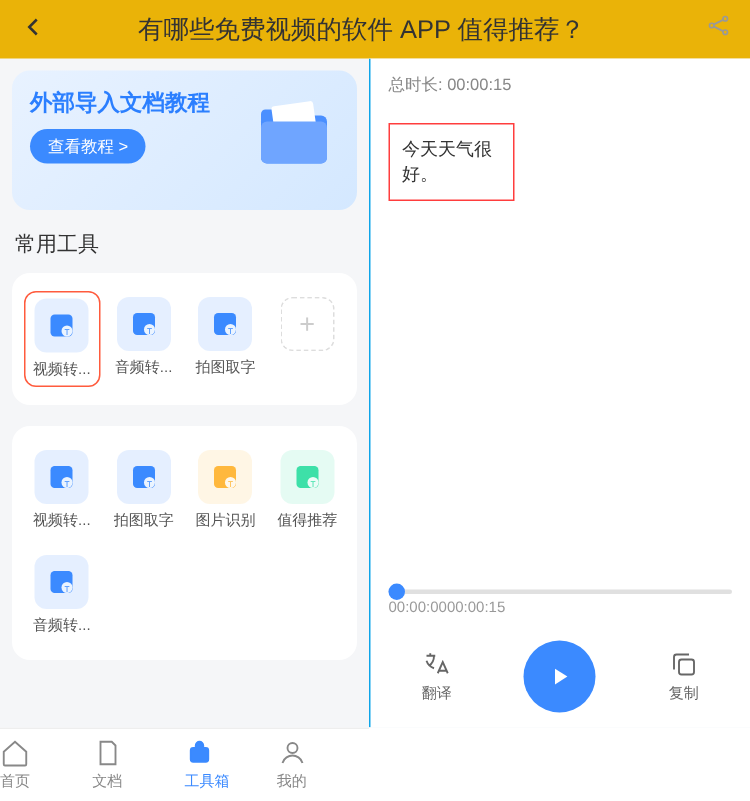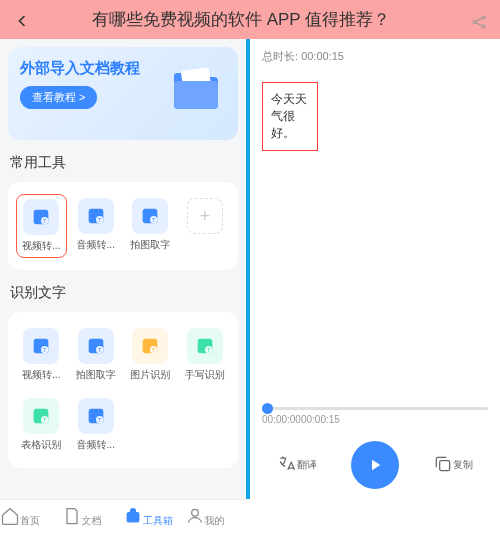--- a/index.html
+++ b/index.html
@@ -1,51 +1,51 @@
 <!DOCTYPE html>
 <html><head>
 <meta charset="utf-8">
 <style>
 *{margin:0;padding:0;box-sizing:border-box;font-family:-apple-system,sans-serif}
 body{width:500px;height:534px;background:#f5f6f8;display:flex;flex-direction:column;overflow:hidden}
-.header{padding:8px 12px;display:flex;align-items:flex-end;background:#fca5a5}
+.header{padding:8px 12px;display:flex;align-items:flex-start;background:#eab308}
 .back{width:20px;height:20px;margin-right:8px}
 .title{flex:1;text-align:center;font-size:17px;font-weight:500;color:#333;margin-right:28px}
 .share{width:18px;height:18px;color:#999}
 .main{flex:1;display:flex;overflow:hidden}
 .left{width:246px;padding:8px;overflow-y:auto}
-.right{flex:1;background:#fff;display:flex;flex-direction:column;border-left:4px solid #0ea5e9}
+.right{flex:1;background:#fff;display:flex;flex-direction:column;border-left:1px solid #0ea5e9}
 .banner{background:linear-gradient(135deg,#e8f2ff,#d4e8ff);border-radius:12px;padding:12px;position:relative;height:93px;overflow:hidden}
 .banner-title{color:#2b7fff;font-size:15px;font-weight:600;margin-bottom:8px}
 .banner-btn{background:#3b8aff;color:#fff;border:none;border-radius:14px;padding:4px 12px;font-size:11px}
 .folder{position:absolute;right:12px;top:12px;width:60px;height:60px}
 .section{margin-top:14px}
 .sec-title{font-size:14px;font-weight:400;color:#333;margin-bottom:10px;padding-left:2px}
 .grid{background:#fff;border-radius:12px;padding:12px 8px;display:grid;grid-template-columns:repeat(4,1fr);gap:8px 4px}
 .tool{display:flex;flex-direction:column;align-items:center;cursor:pointer;padding:4px;border-radius:8px}
 .tool.sel{border:1.5px solid #ff5b3d}
 .ticon{width:36px;height:36px;border-radius:8px;display:flex;align-items:center;justify-content:center;margin-bottom:4px}
 .ticon svg{width:22px;height:22px}
 .tlabel{font-size:10px;color:#555;white-space:nowrap;overflow:hidden;text-overflow:ellipsis;max-width:48px}
 .add{width:36px;height:36px;border:1px dashed #ddd;border-radius:8px;display:flex;align-items:center;justify-content:center;color:#ccc;font-size:18px}
 .r-head{padding:10px 12px;display:flex;align-items:center;justify-content:space-between}
 .dur{font-size:11px;color:#888}
 .view-btn{background:#eef3ff;color:#5b8def;border:none;border-radius:4px;padding:5px 10px;font-size:11px}
 .text-area{flex:1;padding:8px 12px;position:relative}
-.text-box{border:1.5px solid #ff3d3d;padding:8px;font-size:12px;color:#333;width:56px}
+.text-box{border:1.5px solid #ff3d3d;padding:8px;font-size:12px;color:#333;width:84px}
 .slider{padding:6px 12px}
 .track{height:3px;background:#e0e0e0;border-radius:2px;position:relative}
 .thumb{position:absolute;left:0;top:-4px;width:11px;height:11px;background:#3b8aff;border-radius:50%}
 .times{display:flex;justify-content:flex-start;font-size:10px;color:#999;margin-top:4px}
 .r-bottom{display:flex;align-items:center;justify-content:space-around;padding:10px}
-.ract{display:flex;flex-direction:row;align-items:center;color:#666;font-size:10px}
+.ract{display:flex;flex-direction:column;color:#666;font-size:10px}
 .ract svg{width:20px;height:20px;margin-bottom:2px}
 .play{width:48px;height:48px;background:#3b8aff;border-radius:50%;display:flex;align-items:center;justify-content:center}
 .tabbar{background:#fff;display:flex;border-top:1px solid #eee;padding:6px 0;width:246px}
-.tab{flex:1;display:flex;flex-direction:row;align-items:flex-end;font-size:10px;color:#888;cursor:pointer}
+.tab{flex:1;display:flex;flex-direction:column;align-items:flex-start;font-size:10px;color:#888;cursor:pointer}
 .tab.active{color:#3b8aff}
 .tab svg{width:20px;height:20px;margin-bottom:2px}
 .bottom-row{display:flex;background:#fff}
 </style>
 </head>
 <body>
 
 <div class="header">
  <svg class="back" viewBox="0 0 24 24" fill="none" stroke="#333" stroke-width="2">
       <path d="M15 18l-6-6 6-6"></path>
@@ -105,21 +105,20 @@
             </div>
             <div class="tlabel">拍图取字</div>
           </div>
           <div class="tool">
             <div class="add">+</div>
           </div>
         </div>
   </div>
 
   <div class="section">
-   <div class="sec-title">识别文字</div>
    <div class="grid" id="g-ocr">
           <div class="tool">
             <div class="ticon" style="background:#3b8aff22">
               <svg viewBox="0 0 24 24" fill="#3b8aff">
                 <rect x="4" y="4" width="16" height="16" rx="3"></rect>
                 <circle cx="16" cy="16" r="4" fill="#fff" opacity="0.9"></circle>
                 <text x="16" y="19" font-size="6" fill="#3b8aff" text-anchor="middle">T</text>
               </svg>
             </div>
             <div class="tlabel">视频转...</div>
@@ -145,31 +144,21 @@
             <div class="tlabel">图片识别</div>
           </div>
           <div class="tool">
             <div class="ticon" style="background:#3de0a822">
               <svg viewBox="0 0 24 24" fill="#3de0a8">
                 <rect x="4" y="4" width="16" height="16" rx="3"></rect>
                 <circle cx="16" cy="16" r="4" fill="#fff" opacity="0.9"></circle>
                 <text x="16" y="19" font-size="6" fill="#3de0a8" text-anchor="middle">T</text>
               </svg>
             </div>
-            <div class="tlabel">手写识别</div>
-          </div>
-          <div class="tool">
-            <div class="ticon" style="background:#3de0a822">
-              <svg viewBox="0 0 24 24" fill="#3de0a8">
-                <rect x="4" y="4" width="16" height="16" rx="3"></rect>
-                <circle cx="16" cy="16" r="4" fill="#fff" opacity="0.9"></circle>
-                <text x="16" y="19" font-size="6" fill="#3de0a8" text-anchor="middle">T</text>
-              </svg>
-            </div>
-            <div class="tlabel">表格识别</div>
+            <div class="tlabel">值得推荐</div>
           </div>
           <div class="tool">
             <div class="ticon" style="background:#3b8aff22">
               <svg viewBox="0 0 24 24" fill="#3b8aff">
                 <rect x="4" y="4" width="16" height="16" rx="3"></rect>
                 <circle cx="16" cy="16" r="4" fill="#fff" opacity="0.9"></circle>
                 <text x="16" y="19" font-size="6" fill="#3b8aff" text-anchor="middle">T</text>
               </svg>
             </div>
             <div class="tlabel">音频转...</div>

